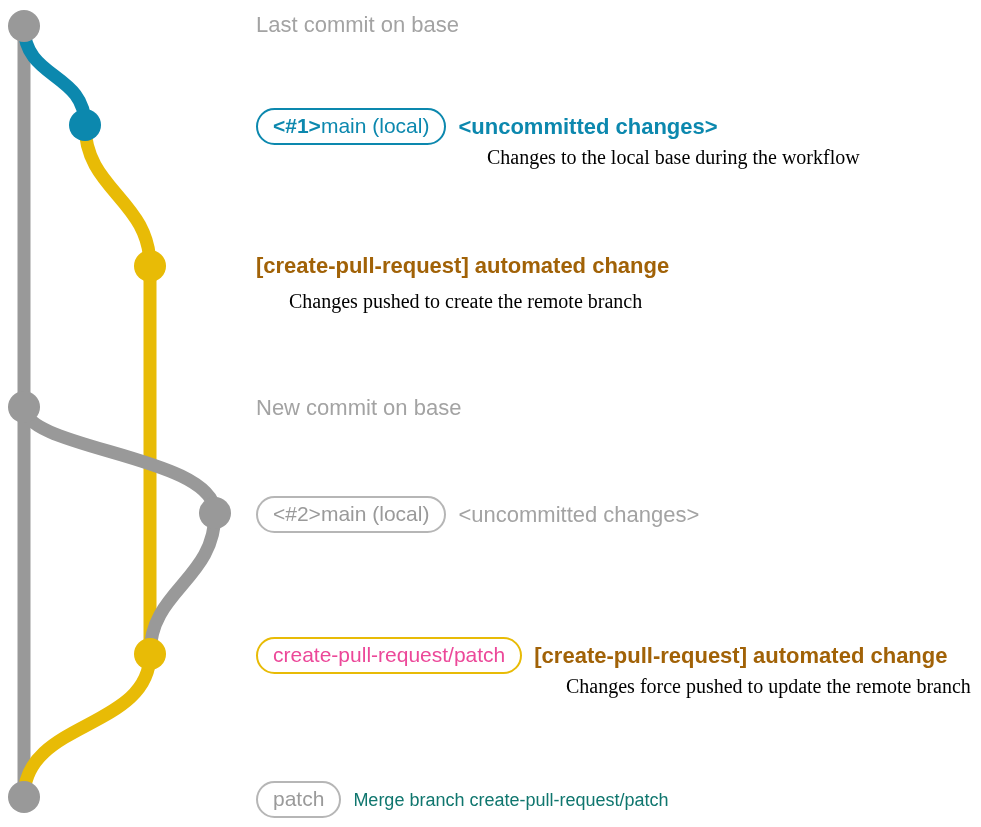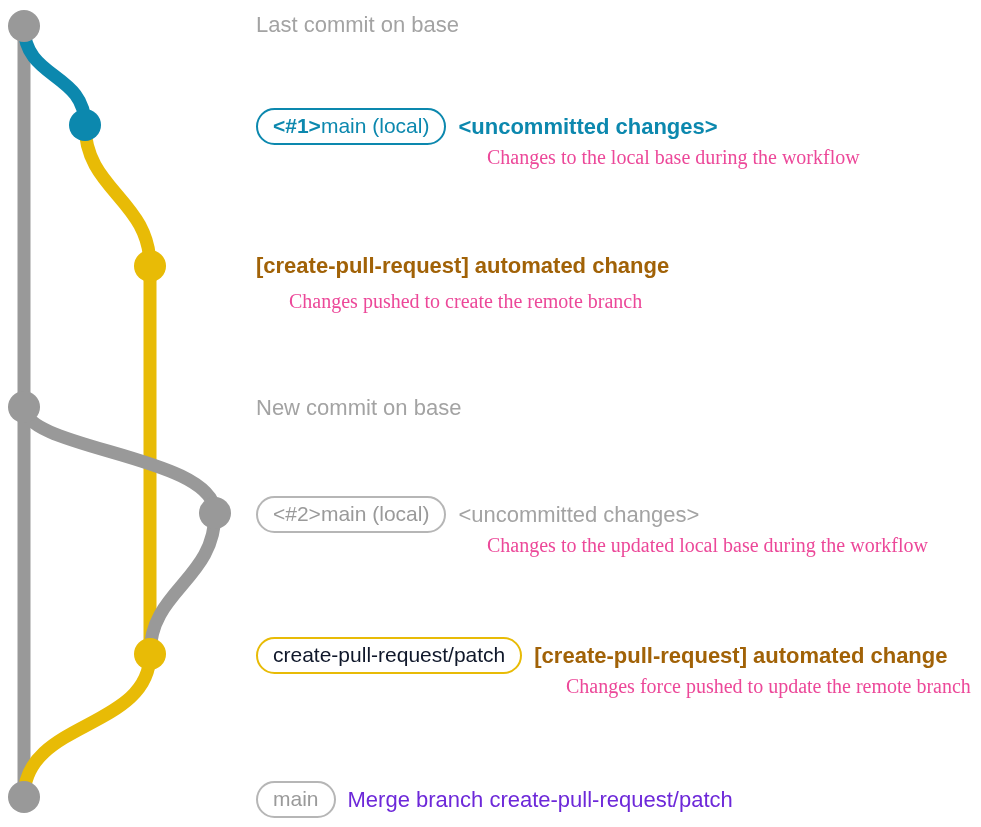--- a/index.html
+++ b/index.html
@@ -57,50 +57,50 @@
     color: #9a9a9a;
     background: #ffffff;
     box-sizing: border-box;
   }
   .pill.blue {
     border-color: #0c88ae;
     color: #0c88ae;
   }
   .pill.yellow {
     border-color: #e8bb06;
-    color: #0f172a;
+    color: #ec4899;
   }
   .pill.gray {
     border-color: #b6b6b6;
     color: #9a9a9a;
   }
   .pill .em {
     font-weight: bold;
   }
 
   .headline {
     font-size: 22px;
     line-height: 1;
     white-space: nowrap;
   }
   .headline.blue  { color: #0c88ae; font-weight: bold; }
   .headline.yellow{ color: #a16207; font-weight: bold; }
   .headline.gray  { color: #a3a3a3; }
 
   .plain-gray {
-    font-size: 22px;
-    color: #6d28d9;
+    font-size: 18px;
+    color: #0f766e;
     line-height: 1;
     white-space: nowrap;
   }
 
   .subnote {
     font-family: "Liberation Serif", serif;
     font-size: 20px;
-    color: #ec4899;
+    color: #000000;
     line-height: 1;
     white-space: nowrap;
     position: absolute;
   }
 
   .gap-sm { width: 12px; display: inline-block; }
 </style>
 </head>
 <body>
 
@@ -155,34 +155,33 @@
   </div>
 
   <div class="row row-main" style="left:256px; top:496px;">
     <span class="pill gray">
       <span>&lt;#2&gt;</span>
         <span> main (local)</span>
     </span>
     <span class="gap-sm"></span>
     <span class="headline gray">&lt;uncommitted changes&gt;</span>
   </div>
-  <div class="subnote" style="left:487px; top:535px;">Changes to the updated local base during the workflow</div>
 
   <div class="row row-main" style="left:256px; top:637px;">
     <span class="pill yellow">
       <span></span>
         <span>create-pull-request/patch</span>
     </span>
     <span class="gap-sm"></span>
     <span class="headline yellow">[create-pull-request] automated change</span>
   </div>
   <div class="subnote" style="left:566px; top:676px;">Changes force pushed to update the remote branch</div>
 
   <div class="row row-main" style="left:256px; top:781px;">
     <span class="pill gray">
       <span></span>
-        <span>main</span>
+        <span>patch</span>
     </span>
     <span class="gap-sm"></span>
     <span class="plain-gray">Merge branch create-pull-request/patch</span>
   </div>
 
 </div>
 
 </body></html>

